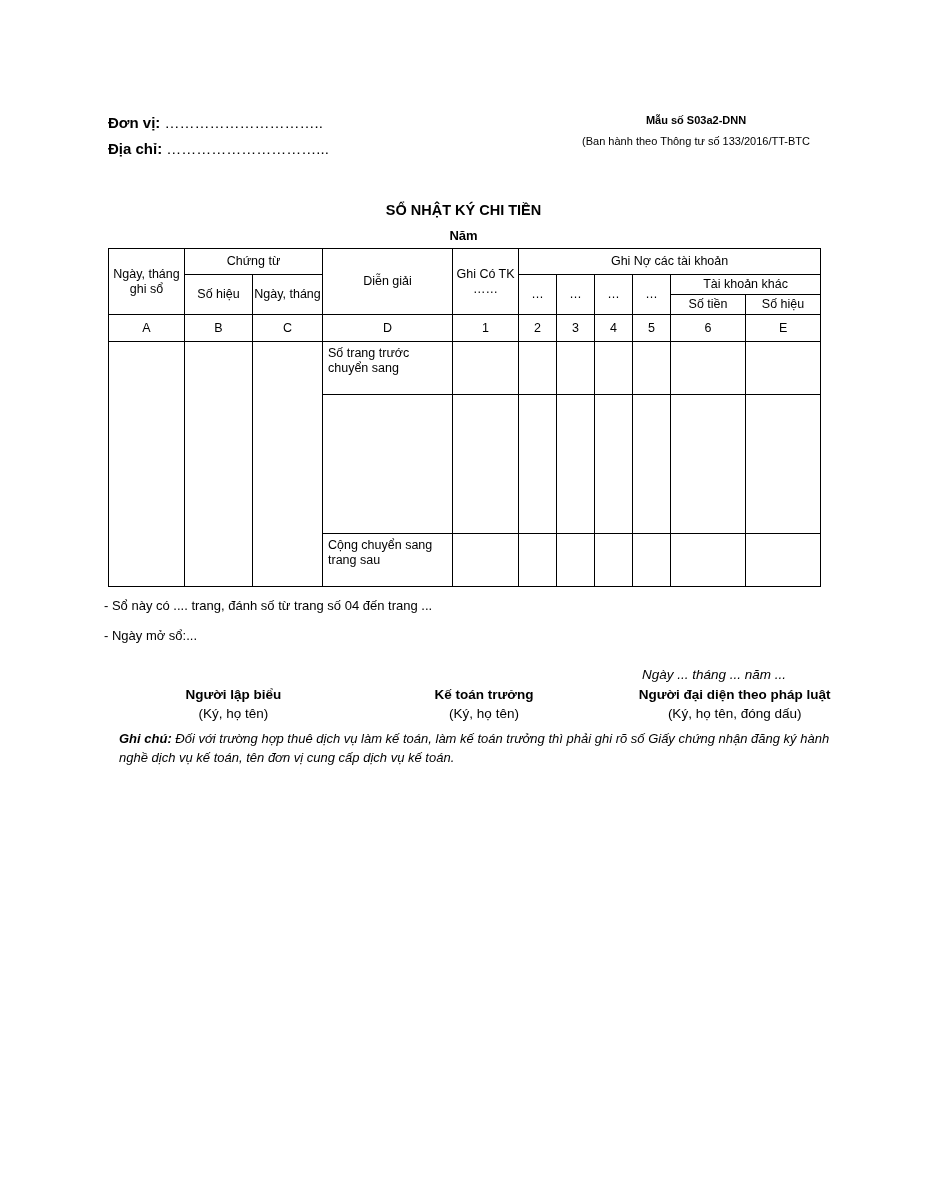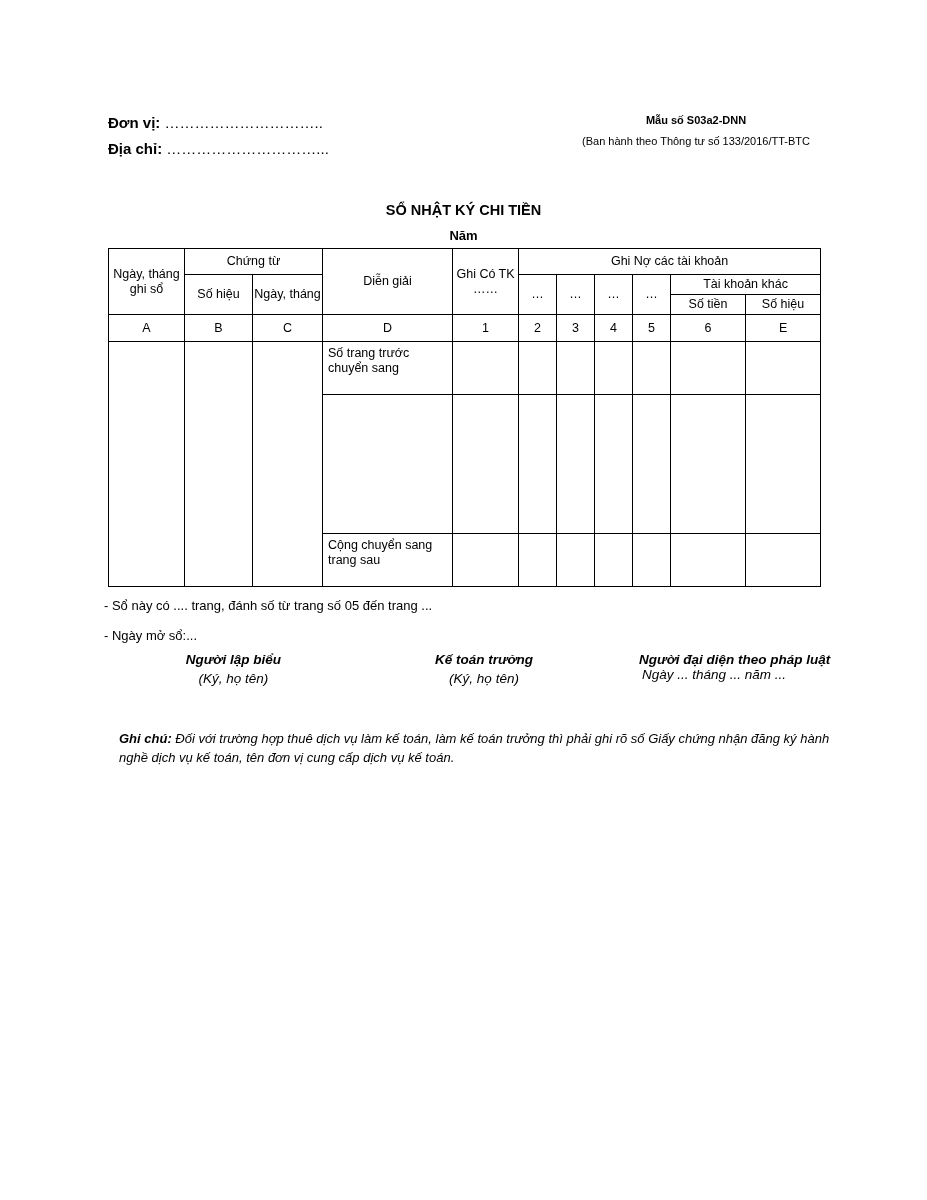--- a/index.html
+++ b/index.html
@@ -123,24 +123,23 @@
     left: 569px;
     top: 667px;
     width: 290px;
     text-align: center;
     font-size: 13.5px;
     font-style: italic;
   }
   .sig-row {
     position: absolute;
     left: 108px;
-    top: 650px;
+    top: 685px;
     width: 752px;
     display: flex;
-    font-style: italic;
   }
   .sig-col {
     flex: 1;
     text-align: center;
     font-size: 13.5px;
     line-height: 19px;
   }
   .sig-col .name { font-weight: bold; }
   .sig-col .sub { font-weight: normal; }
 
@@ -264,36 +263,37 @@
           <td></td>
           <td></td>
           <td></td>
           <td></td>
         </tr>
       </tbody>
     </table>
   </div>
 
   <div class="notes">
-    <div>- Sổ này có .... trang, đánh số từ trang số 05 đến trang ...</div>
+    <div>- Sổ này có .... trang, đánh số từ trang số 04 đến trang ...</div>
     <div>- Ngày mở sổ:...</div>
   </div>
 
   <div class="sig-date">Ngày ... tháng ... năm ...</div>
   <div class="sig-row">
     <div class="sig-col">
       <div class="name">Người lập biểu</div>
       <div class="sub">(Ký, họ tên)</div>
     </div>
     <div class="sig-col">
       <div class="name">Kế toán trưởng</div>
       <div class="sub">(Ký, họ tên)</div>
     </div>
     <div class="sig-col">
       <div class="name">Người đại diện theo pháp luật</div>
+      <div class="sub">(Ký, họ tên, đóng dấu)</div>
     </div>
   </div>
 
   <div class="footnote">
     <span class="gc">Ghi chú:</span><span> Đối với trường hợp thuê dịch vụ làm kế toán, làm kế toán trưởng thì phải ghi rõ số Giấy chứng nhận đăng ký hành nghề dịch vụ kế toán, tên đơn vị cung cấp dịch vụ kế toán.</span>
   </div>
 
 </div>
 
 </body></html>

